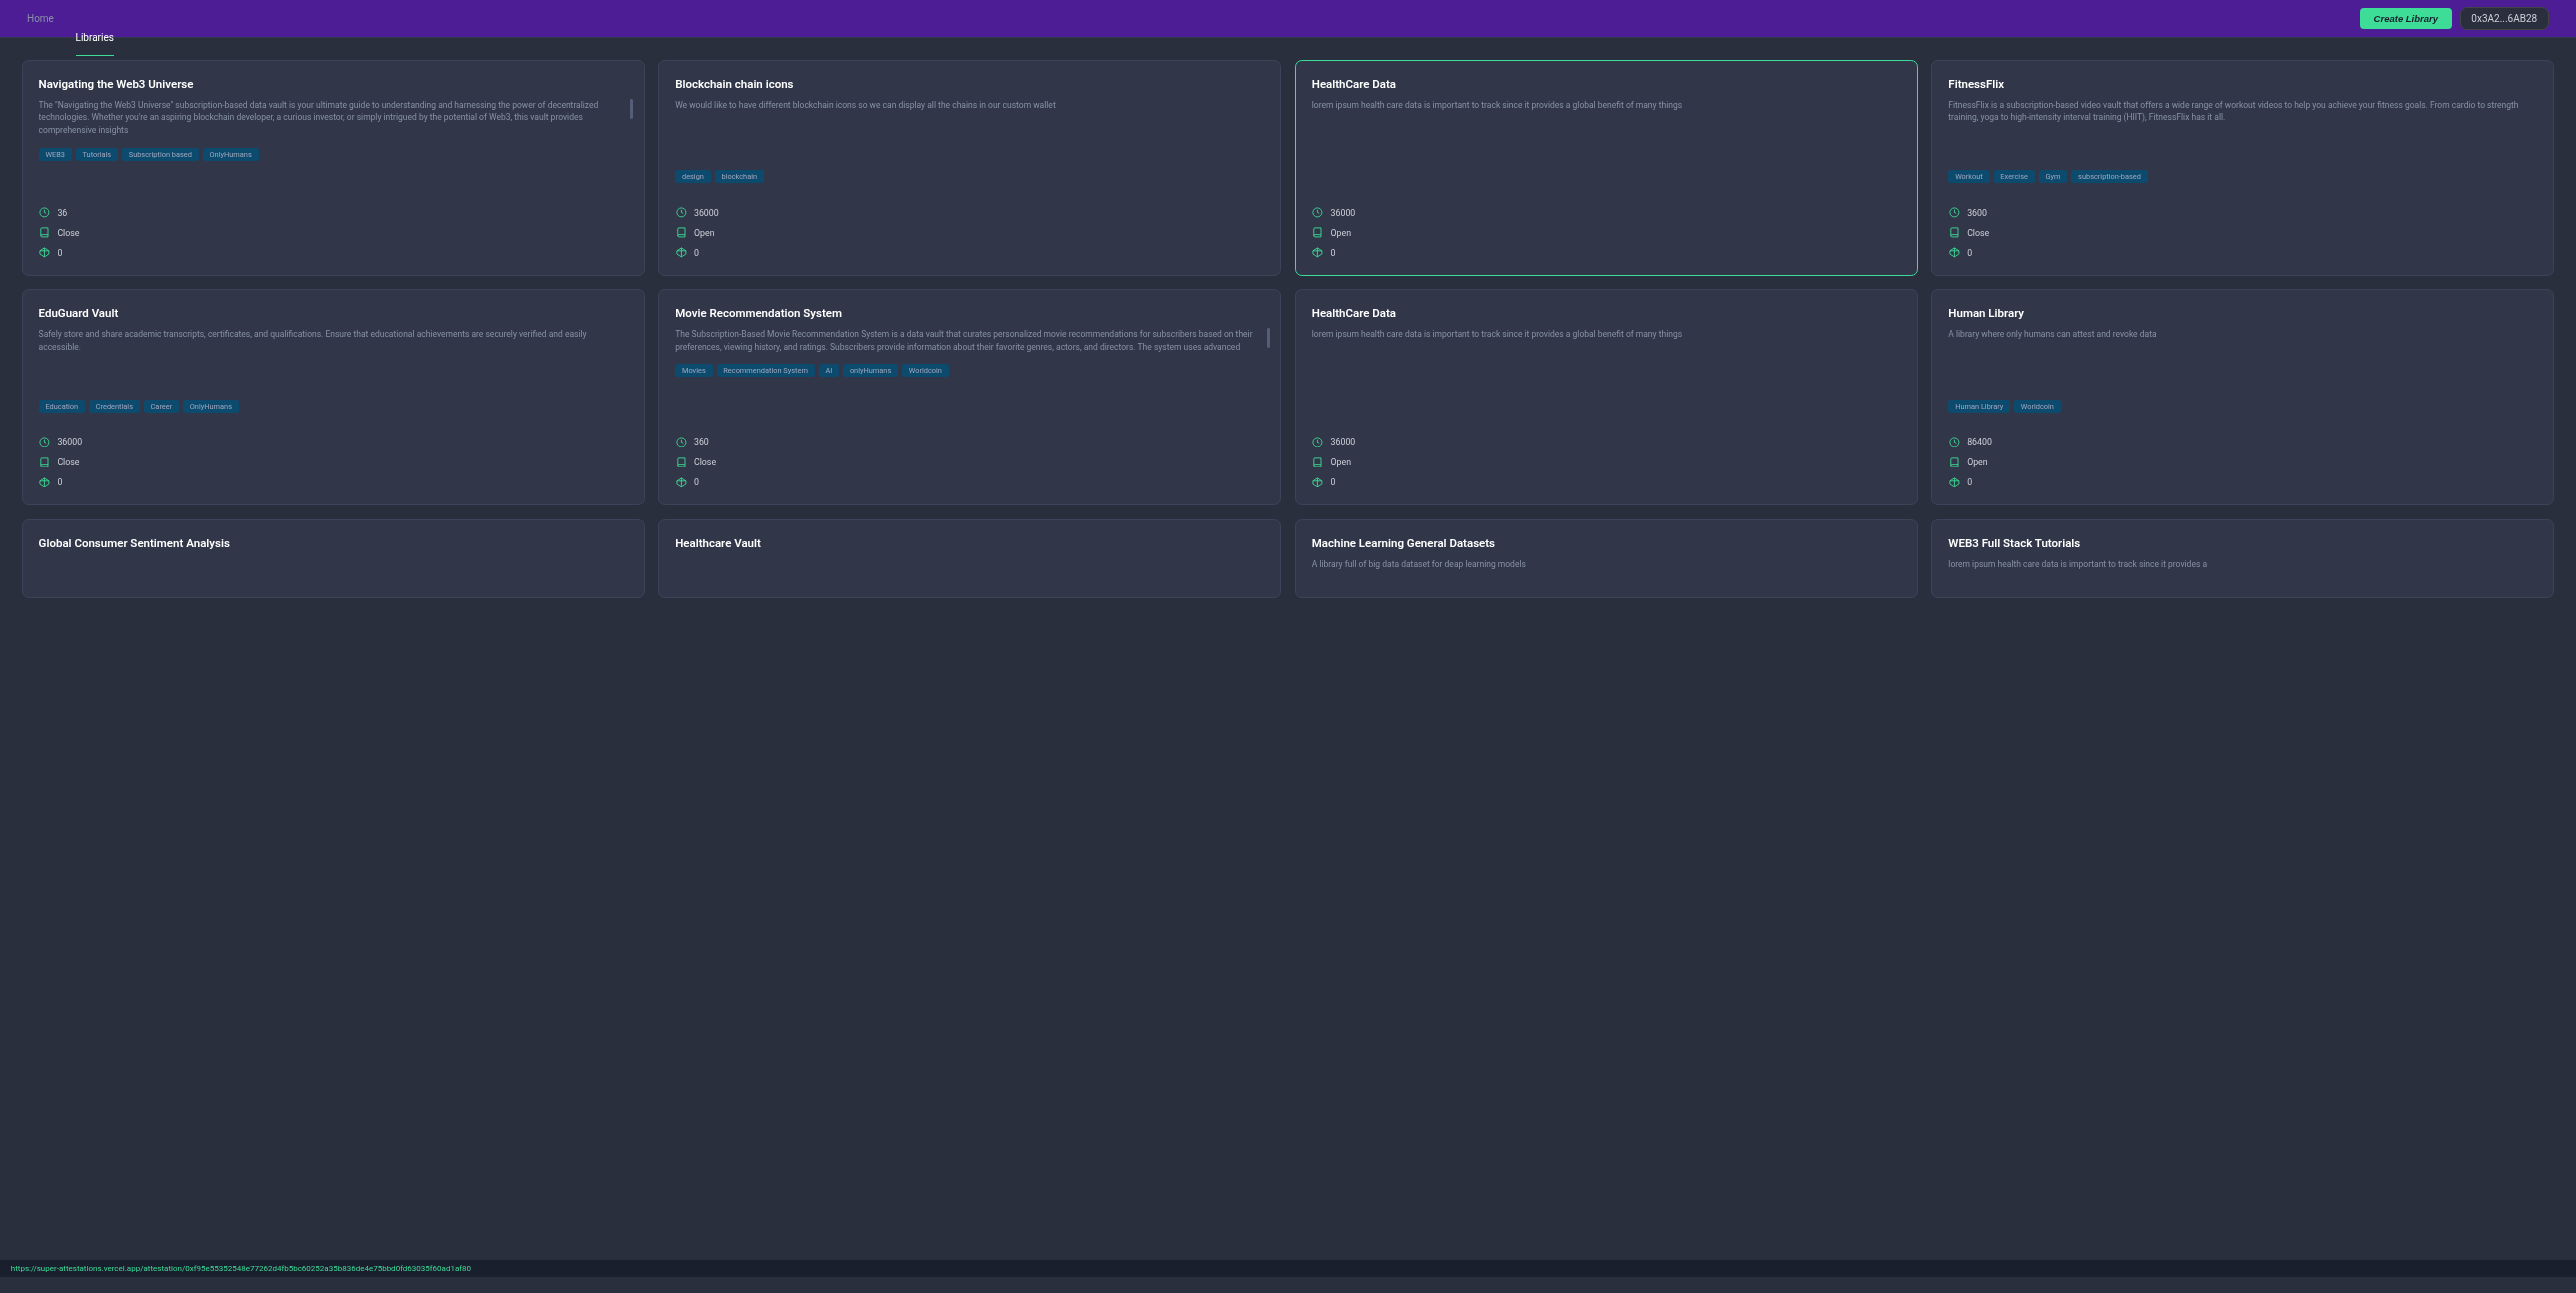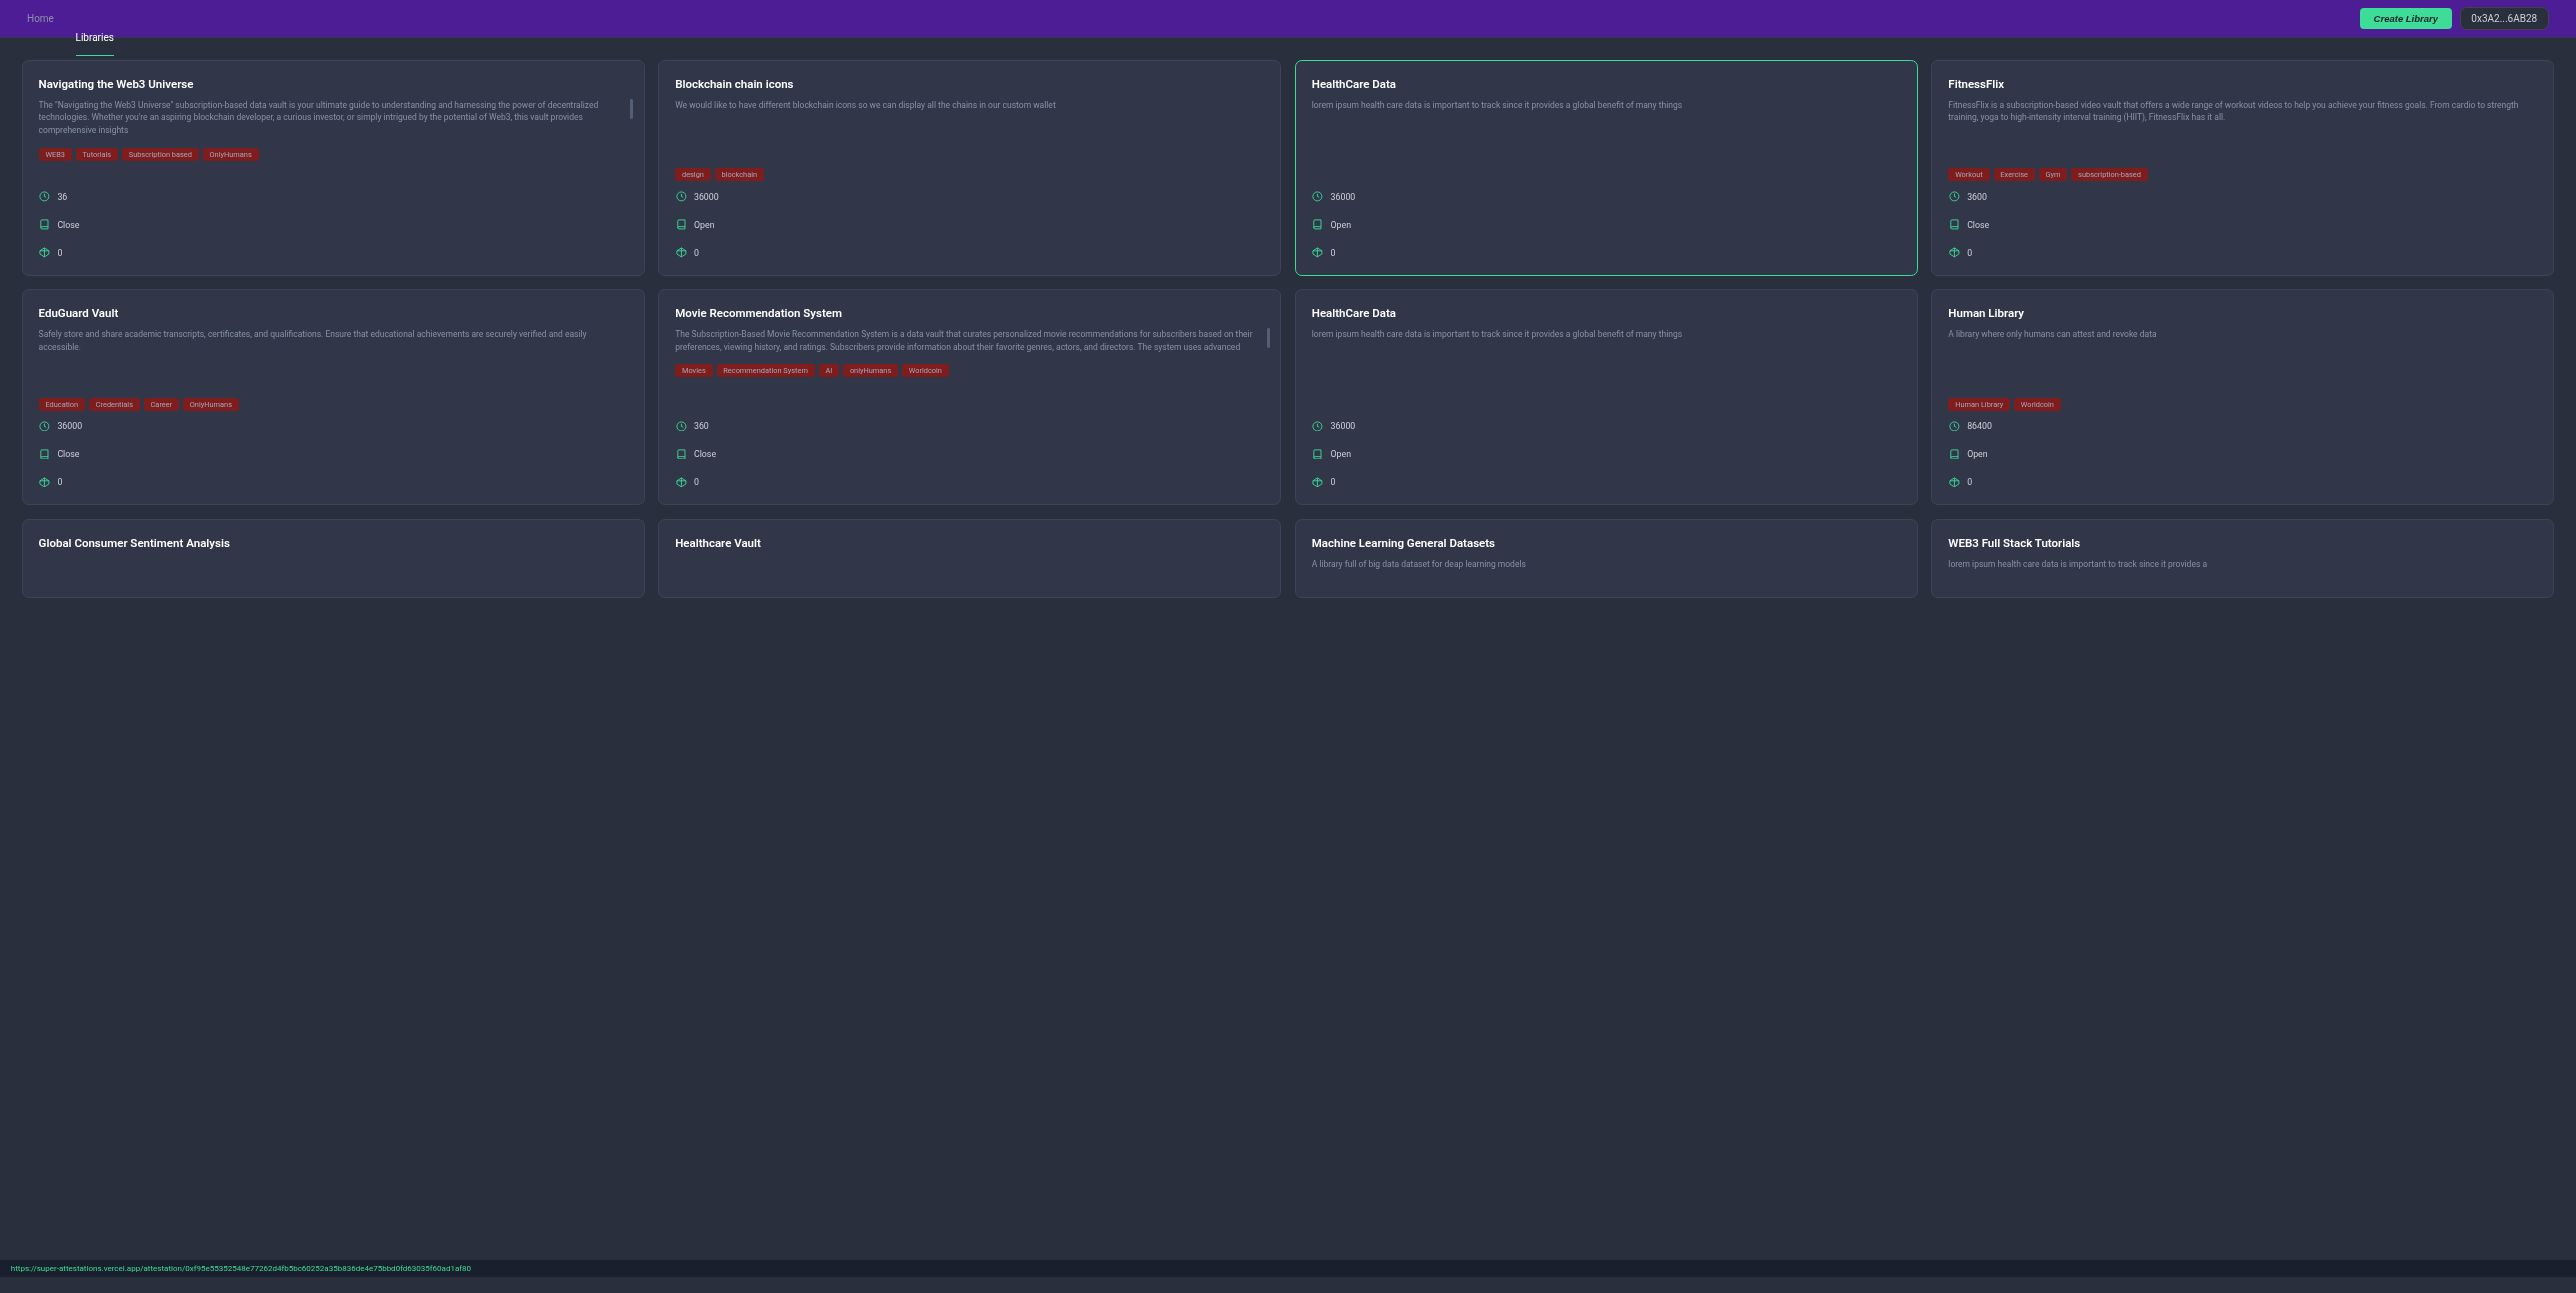--- a/index.html
+++ b/index.html
@@ -122,32 +122,32 @@
 
     
     .tags {
       display: flex;
       flex-wrap: wrap;
       gap: 4px;
       margin-top: 10.8px;
       margin-bottom: 9.5px;
     }
     .tag {
-      background-color: #7f1d1d;
+      background-color: #0c4a6e;
       color: #a0a8bf;
       border-radius: 2.7px;
       padding: 2px 6.8px;
       font-size: 7.4px;
     }
 
     
     .stats {
       display: flex;
       flex-direction: column;
-      gap: 16px;
+      gap: 8px;
       margin-top: auto;
       text-align: center;
     }
     .stat-row {
       display: flex;
       align-items: center;
       gap: 6.8px;
       font-size: 8.8px;
       color: #cdd0d8;
     }

